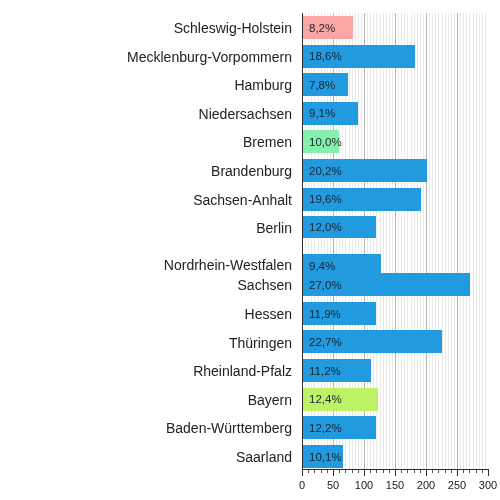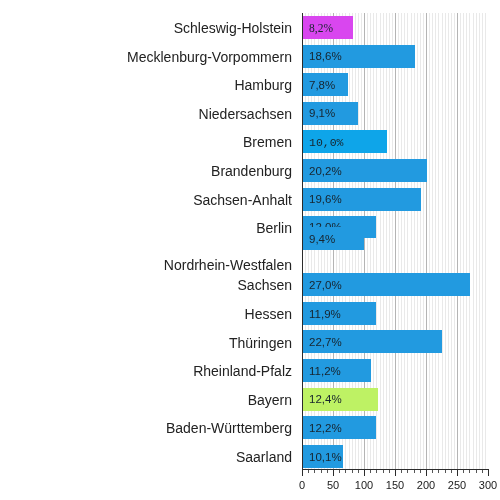--- a/index.html
+++ b/index.html
@@ -177,45 +177,45 @@
         <div class="grid-minor" style="left: 161.2px;"></div>
         <div class="grid-minor" style="left: 164.3px;"></div>
         <div class="grid-minor" style="left: 167.4px;"></div>
         <div class="grid-minor" style="left: 170.5px;"></div>
         <div class="grid-minor" style="left: 173.6px;"></div>
         <div class="grid-minor" style="left: 176.7px;"></div>
         <div class="grid-minor" style="left: 179.8px;"></div>
         <div class="grid-minor" style="left: 182.9px;"></div>
       </div>
     <div id="bars-layer">
-        <div class="bar" style="top: 3px; left: 1px; width: 49.6px; background: #d946ef; height: 23px; font-family: Liberation Serif, serif;">
+        <div class="bar" style="top: 3px; left: 1px; width: 49.6px; background: #fca5a5; height: 23px;">
           <span class="bar-value">8,2%</span>
         </div>
         <div class="bar" style="top: 31.6px; left: 1px; width: 112.22px; background: rgb(34, 154, 224); height: 23px; padding-left: 36px;">
           <span class="bar-value">18,6%</span>
         </div>
         <div class="bar" style="top: 60.2px; left: 1px; width: 44.64px; background: rgb(34, 154, 224); height: 23px;">
           <span class="bar-value">7,8%</span>
         </div>
         <div class="bar" style="top: 88.8px; left: 1px; width: 55.18px; background: rgb(34, 154, 224); height: 23px;">
           <span class="bar-value">9,1%</span>
         </div>
-        <div class="bar" style="top: 117.4px; left: 1px; width: 84px; background: #0ea5e9; height: 23px; font-family: Liberation Mono, monospace;">
+        <div class="bar" style="top: 117.4px; left: 1px; width: 36px; background: #86efac; height: 23px;">
           <span class="bar-value">10,0%</span>
         </div>
         <div class="bar" style="top: 146px; left: 1px; width: 124px; background: rgb(34, 154, 224); height: 23px;">
           <span class="bar-value">20,2%</span>
         </div>
         <div class="bar" style="top: 174.6px; left: 1px; width: 118.42px; background: rgb(34, 154, 224); height: 23px;">
           <span class="bar-value">19,6%</span>
         </div>
         <div class="bar" style="top: 203.2px; left: 1px; width: 73.16px; background: rgb(34, 154, 224); height: 22px;">
           <span class="bar-value">12,0%</span>
         </div>
-        <div class="bar" style="top: 214px; left: 1px; width: 61px; background: rgb(34, 154, 224); height: 23px;">
+        <div class="bar" style="top: 241px; left: 1px; width: 78px; background: rgb(34, 154, 224); height: 23px;">
           <span class="bar-value">9,4%</span>
         </div>
         <div class="bar" style="top: 260.4px; left: 1px; width: 166.78px; background: rgb(34, 154, 224); height: 23px;">
           <span class="bar-value">27,0%</span>
         </div>
         <div class="bar" style="top: 289px; left: 1px; width: 73.16px; background: rgb(34, 154, 224); height: 23px;">
           <span class="bar-value">11,9%</span>
         </div>
         <div class="bar" style="top: 317px; left: 1px; width: 138.88px; background: rgb(34, 154, 224); height: 23px;">
           <span class="bar-value">22,7%</span>

